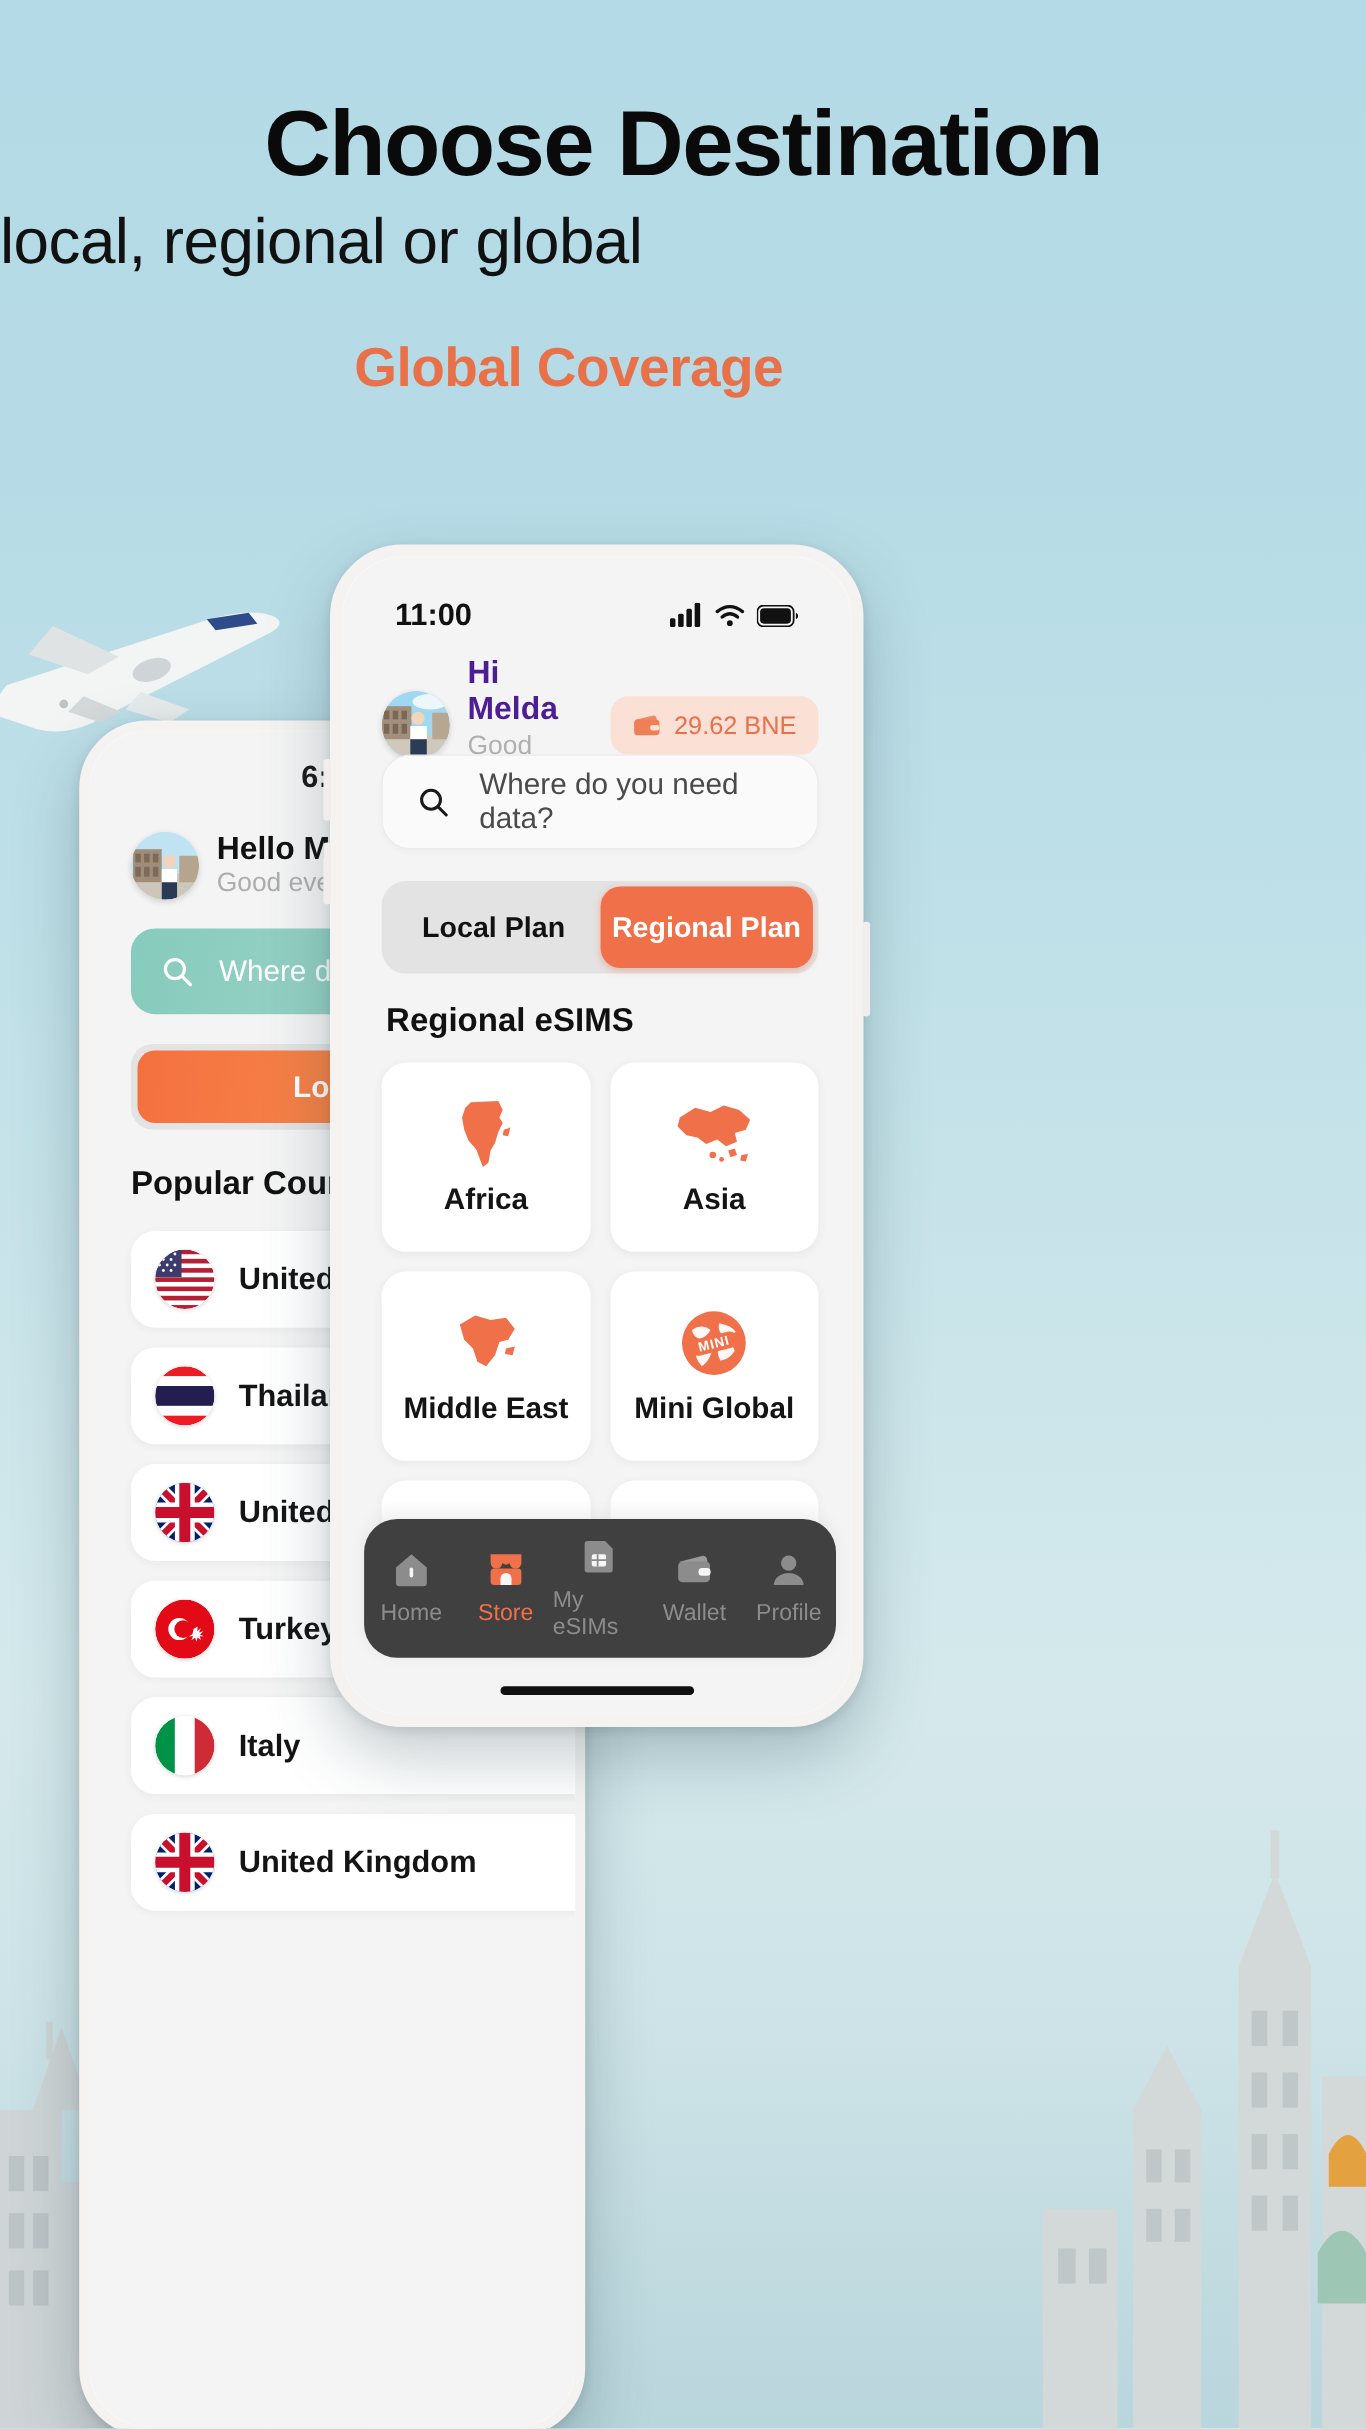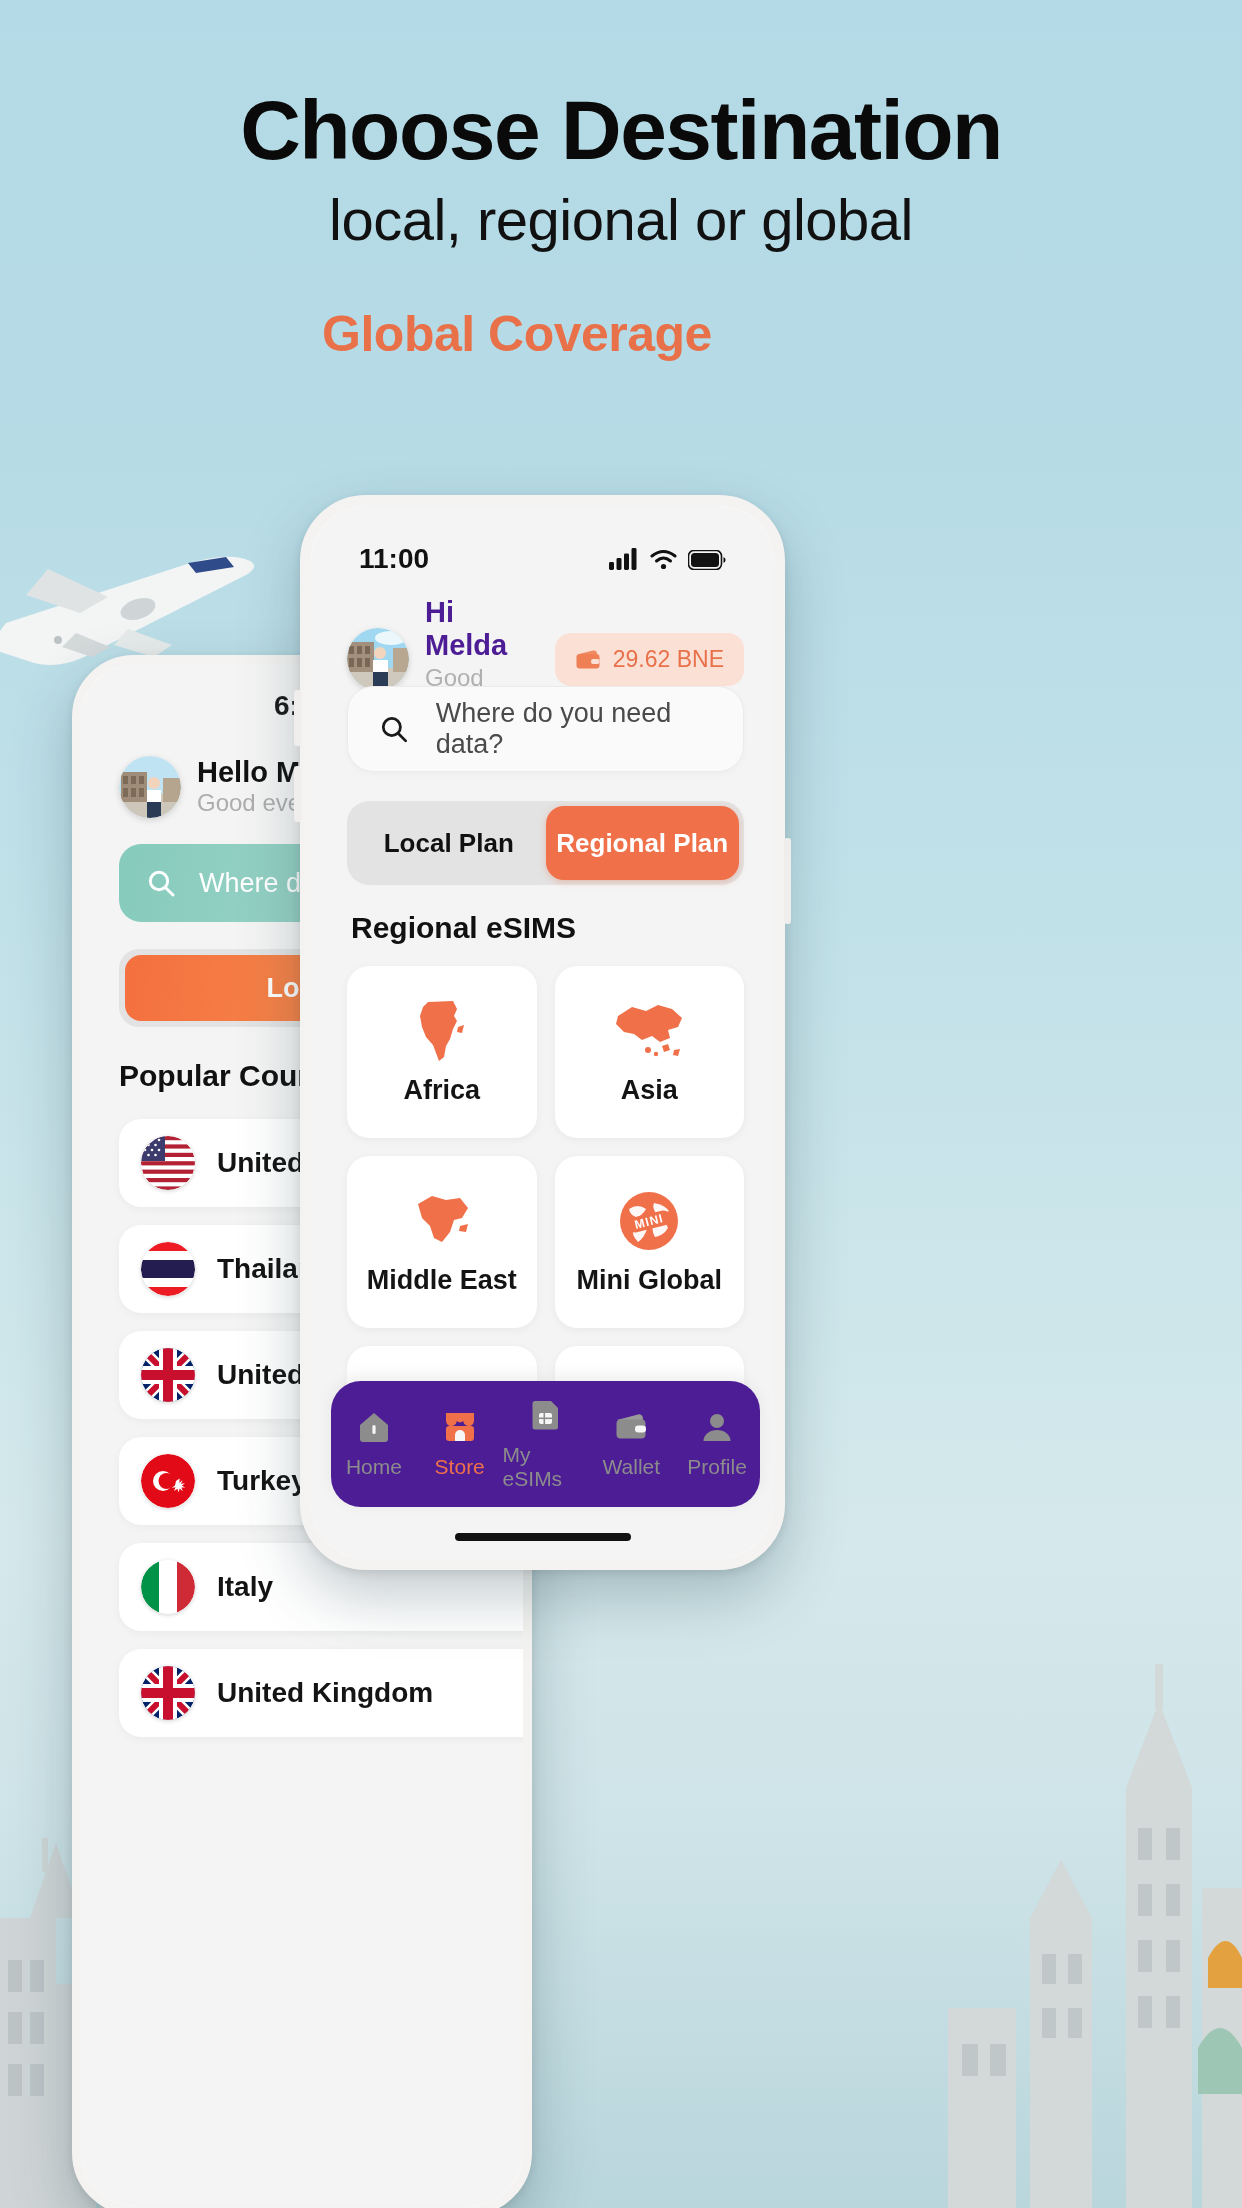--- a/index.html
+++ b/index.html
@@ -24,21 +24,21 @@
   .plane { position: absolute; left: -12px; top: 505px; width: 300px; height: 200px; }
 
   
   .headline {
     position: absolute; top: 86px; left: 0; width: 1242px;
     text-align: center; font-size: 84px; font-weight: 700;
     letter-spacing: -1.5px; color: #0a0a0a; line-height: 1.05;
   }
   .subhead {
     position: absolute; top: 186px; left: 0; width: 1242px;
-    text-align: center; font-size: 58px; font-weight: 400;
+    text-align: left; font-size: 58px; font-weight: 400;
     color: #111; letter-spacing: -0.5px;
   }
   .tagline {
     position: absolute; top: 305px; left: 0; width: 1034px;
     text-align: center; font-size: 50px; font-weight: 700;
     color: #e8714a; letter-spacing: -0.5px;
   }
 
   
   .phone {
@@ -142,22 +142,22 @@
   .r-card {
     height: 172px; background: #fff; border-radius: 22px;
     display: flex; flex-direction: column; align-items: center; justify-content: center; gap: 12px;
     box-shadow: 0 2px 9px rgba(0,0,0,.05);
   }
   .r-card-label { font-size: 27px; font-weight: 700; color: #141414; }
   .r-card-icon { height: 64px; display: flex; align-items: center; justify-content: center; }
 
   .r-nav {
     position: absolute; left: 20px; right: 14px; bottom: 52px; height: 126px;
-    background: #4c1d95; border-radius: 30px;
-    display: flex; align-items: center; justify-content: flex-end;
+    background: #404040; border-radius: 30px;
+    display: flex; align-items: center; justify-content: center;
     box-shadow: 0 -3px 16px rgba(0,0,0,.06);
   }
   .r-nav-item { display: flex; flex-direction: column; align-items: center; gap: 11px; width: 92px; }
   .r-nav-label { font-size: 21px; color: #8c8c8c; }
   .r-nav-item.active .r-nav-label { color: #f0704a; }
   .r-homebar {
     position: absolute; left: 50%; transform: translateX(-50%); bottom: 18px;
     width: 176px; height: 8px; border-radius: 4px; background: #111;
   }
   .nav-mask {

